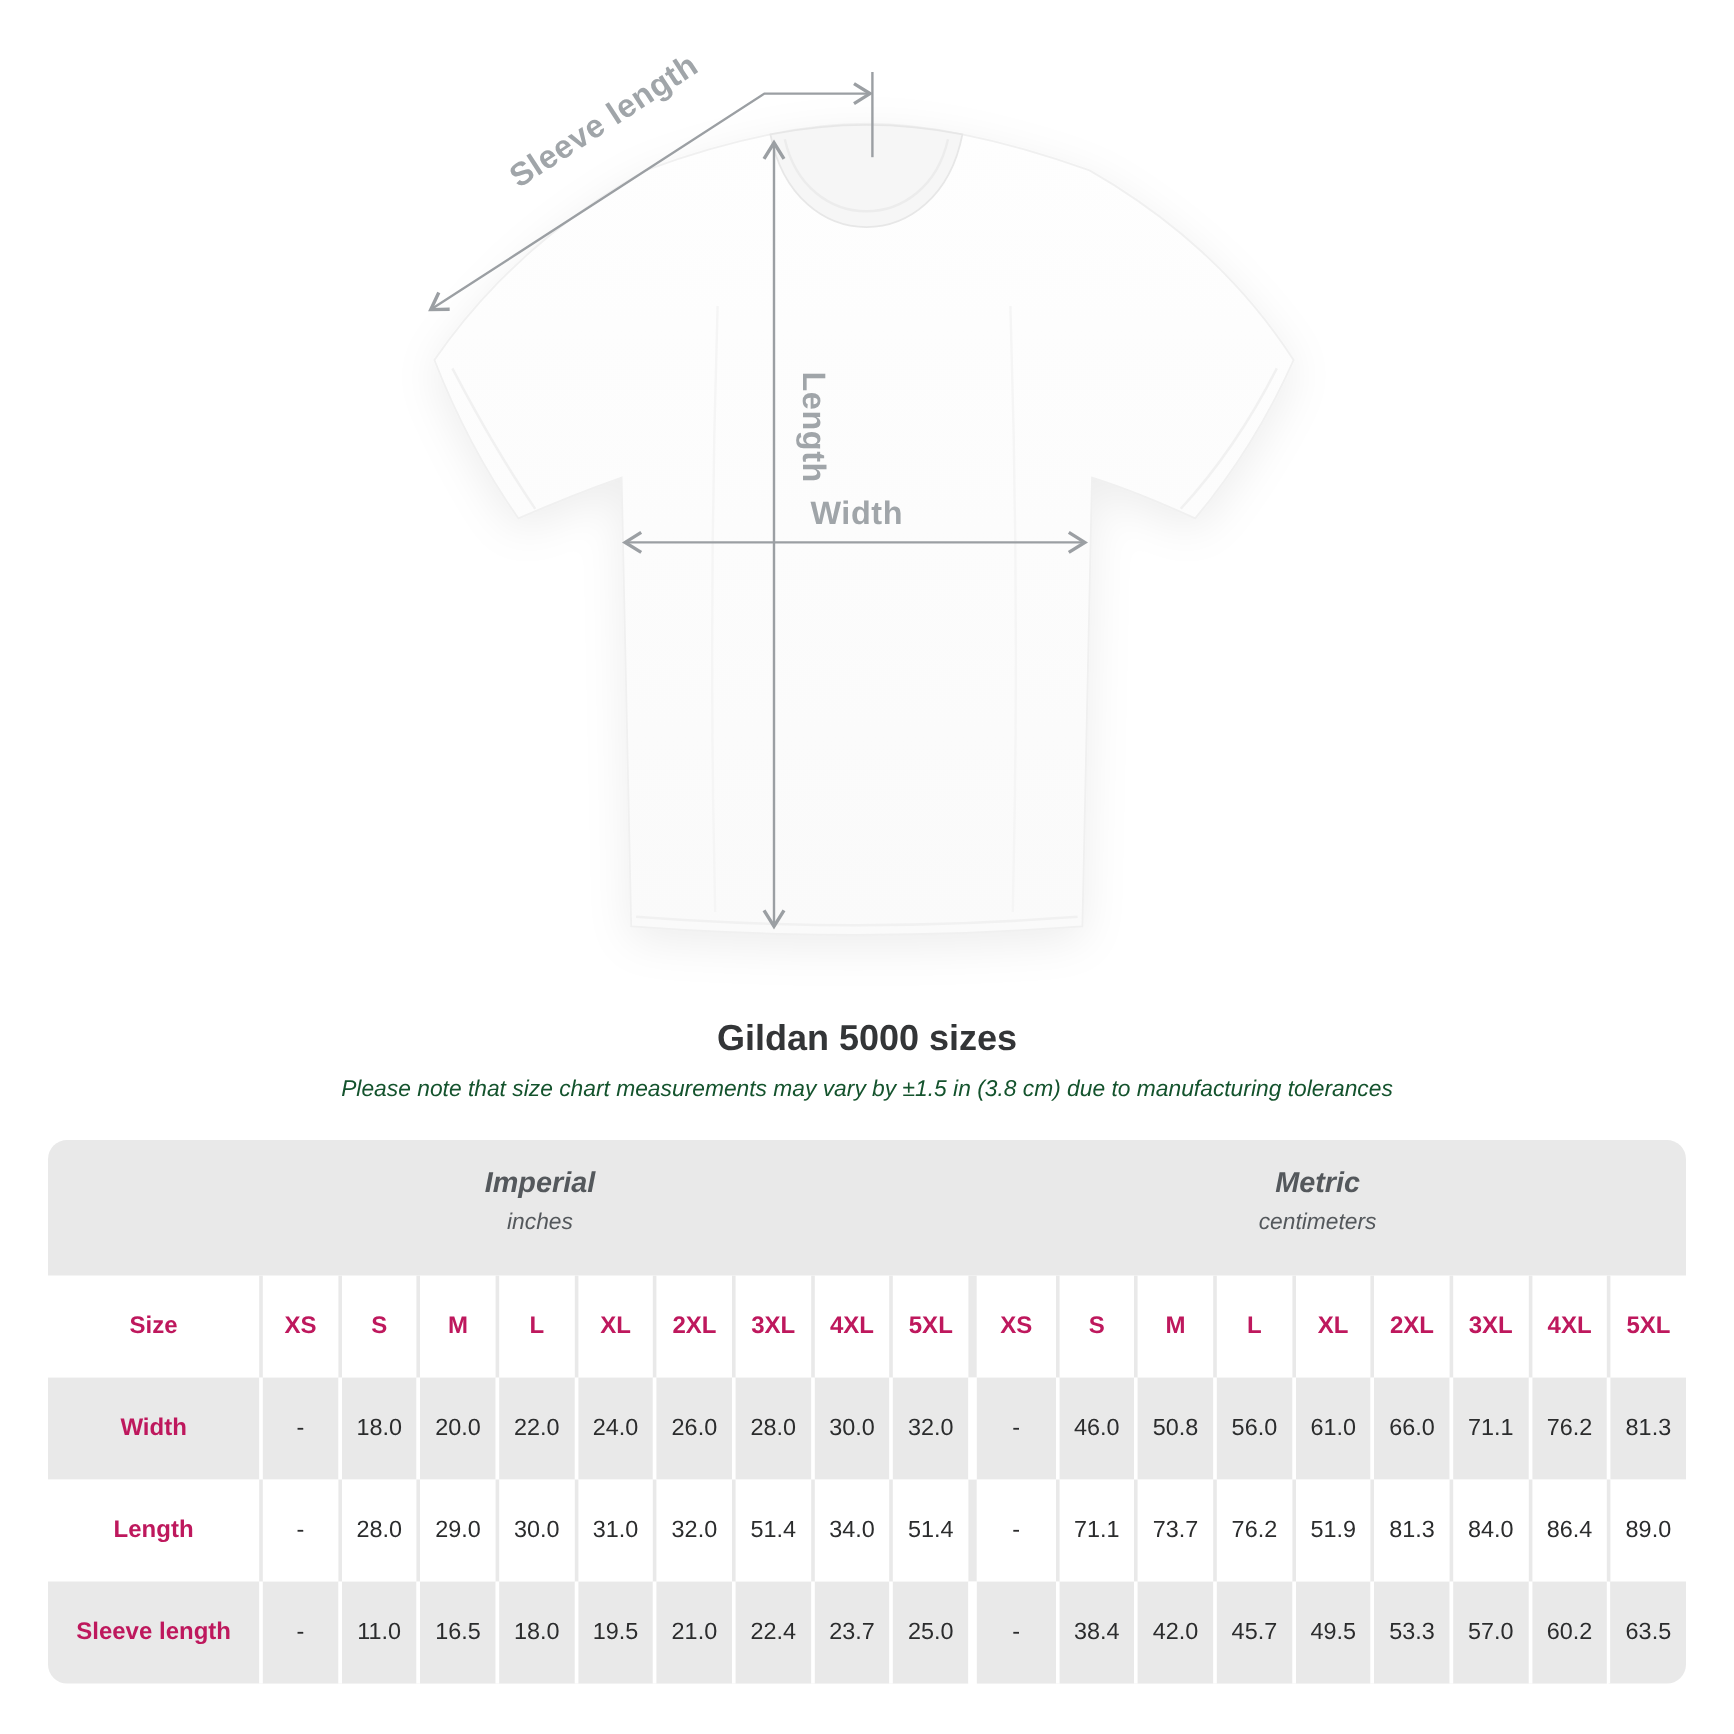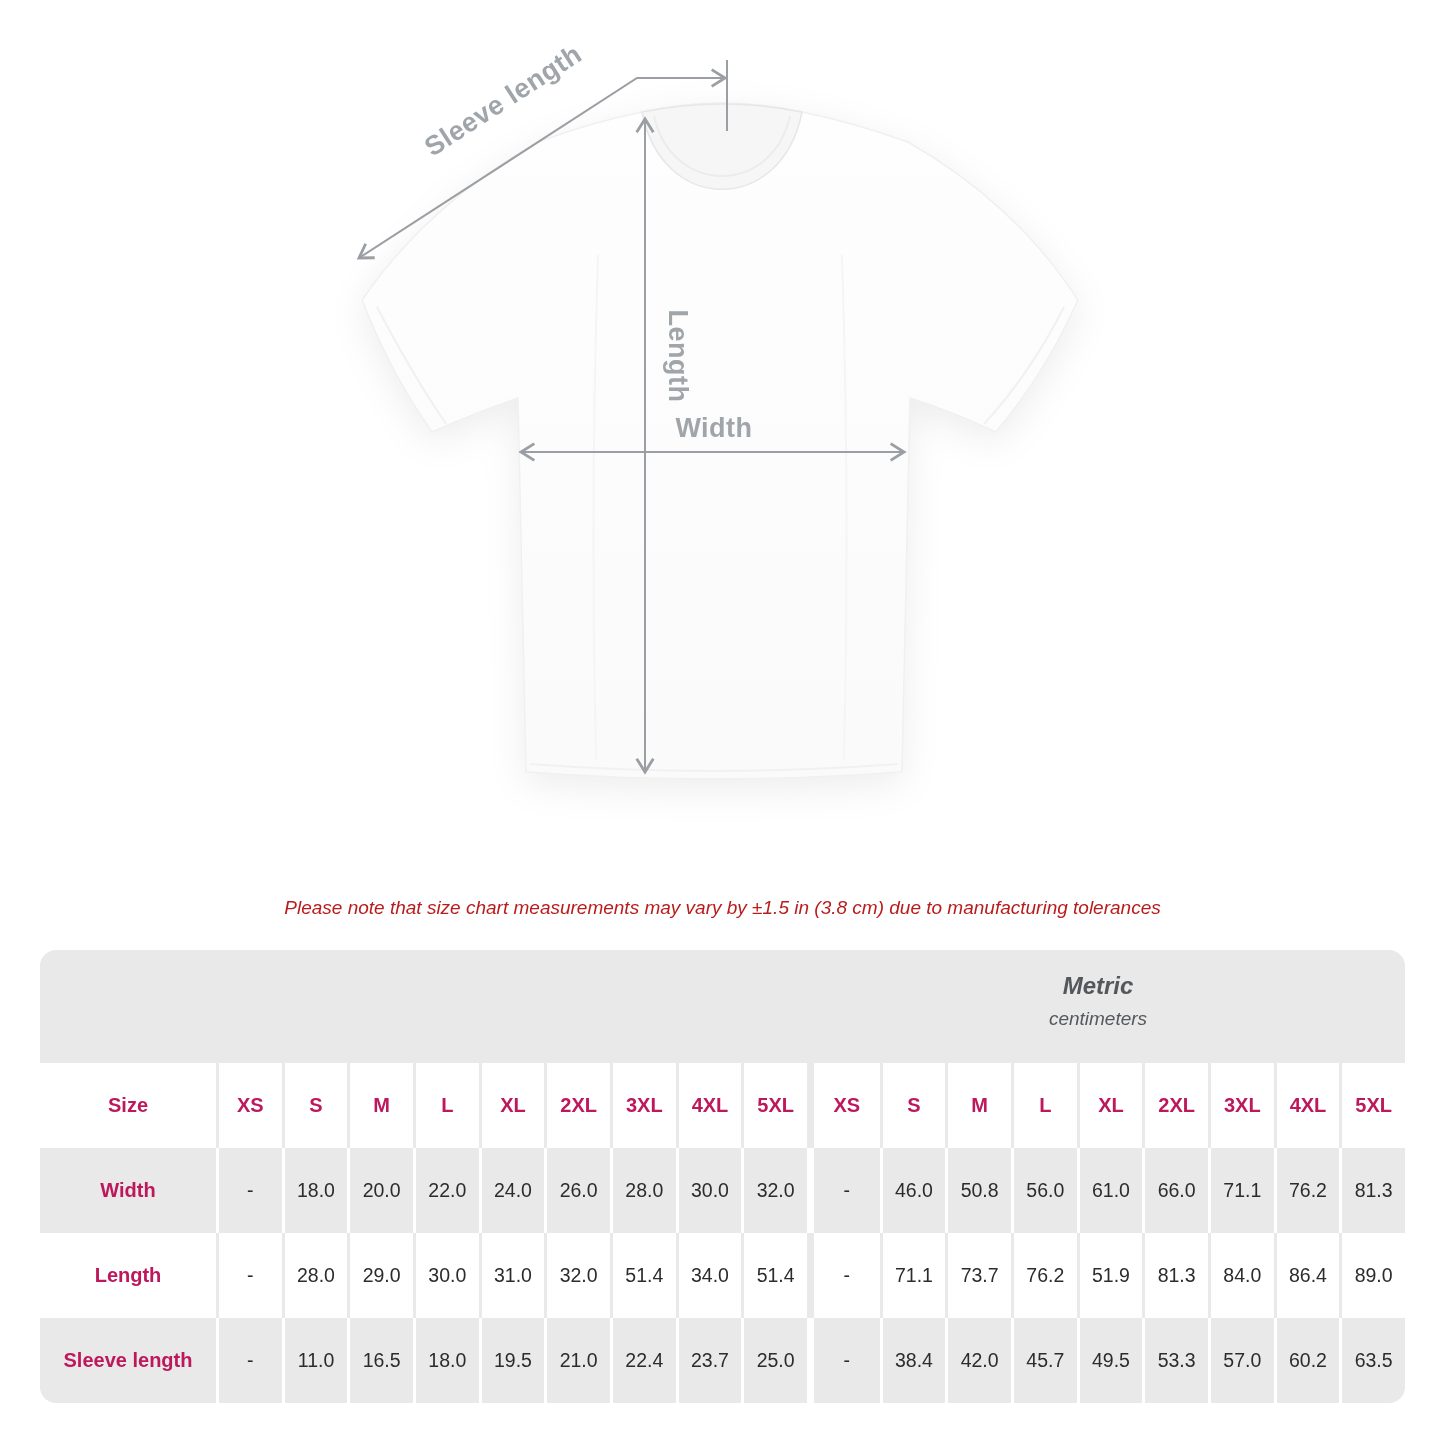--- a/index.html
+++ b/index.html
@@ -12,21 +12,21 @@
   .shirt-shadow{filter:drop-shadow(0 10px 18px rgba(0,0,0,0.07));}
   .ann-text{font-weight:bold;font-size:27px;fill:#a0a5a9;letter-spacing:.5px;}
   .ann-line{stroke:#9b9fa3;stroke-width:2;fill:none;}
   
   .page-title{
     position:absolute;left:0;top:849px;width:1445px;text-align:center;
     font-size:30px;font-weight:bold;color:#333537;
   }
   .page-subtitle{
     position:absolute;left:0;top:897px;width:1445px;text-align:center;
-    font-size:19px;font-style:italic;color:#b91c1c;
+    font-size:19px;font-style:italic;color:#14532d;
   }
   
   .size-table{position:absolute;left:40px;top:950px;width:1365px;}
   .band{
     position:relative;height:113px;background:#e9e9e9;
     border-radius:16px 16px 0 0;
   }
   .band-group{position:absolute;top:22px;width:300px;text-align:center;color:#54585c;}
   .band-group .unit-title{font-size:24px;font-weight:bold;font-style:italic;line-height:28px;}
   .band-group .unit-sub{font-size:19px;font-style:italic;line-height:22px;margin-top:8px;}
@@ -101,24 +101,29 @@
       <line class="ann-line" x1="645" y1="119" x2="645" y2="772" marker-start="url(#arw)" marker-end="url(#arw)"></line>
       <text class="ann-text" transform="translate(669,356) rotate(90)" text-anchor="middle">Length</text>
     </g>
 
     <g>
       <line class="ann-line" x1="521" y1="452" x2="904" y2="452" marker-start="url(#arw)" marker-end="url(#arw)"></line>
       <text class="ann-text" x="714" y="437" text-anchor="middle">Width</text>
     </g>
   </svg>
 
+  <div class="page-title">Gildan 5000 sizes</div>
   <div class="page-subtitle">Please note that size chart measurements may vary by ±1.5 in (3.8 cm) due to manufacturing tolerances</div>
 
   <div class="size-table">
     <div class="band">
+      <div class="band-group imperial">
+        <div class="unit-title">Imperial</div>
+        <div class="unit-sub">inches</div>
+      </div>
       <div class="band-group metric">
         <div class="unit-title">Metric</div>
         <div class="unit-sub">centimeters</div>
       </div>
     </div>
     <div class="grid">
         <div class="c lab first">Size</div>
         <div class="c hd">XS</div>
         <div class="c hd">S</div>
         <div class="c hd">M</div>

